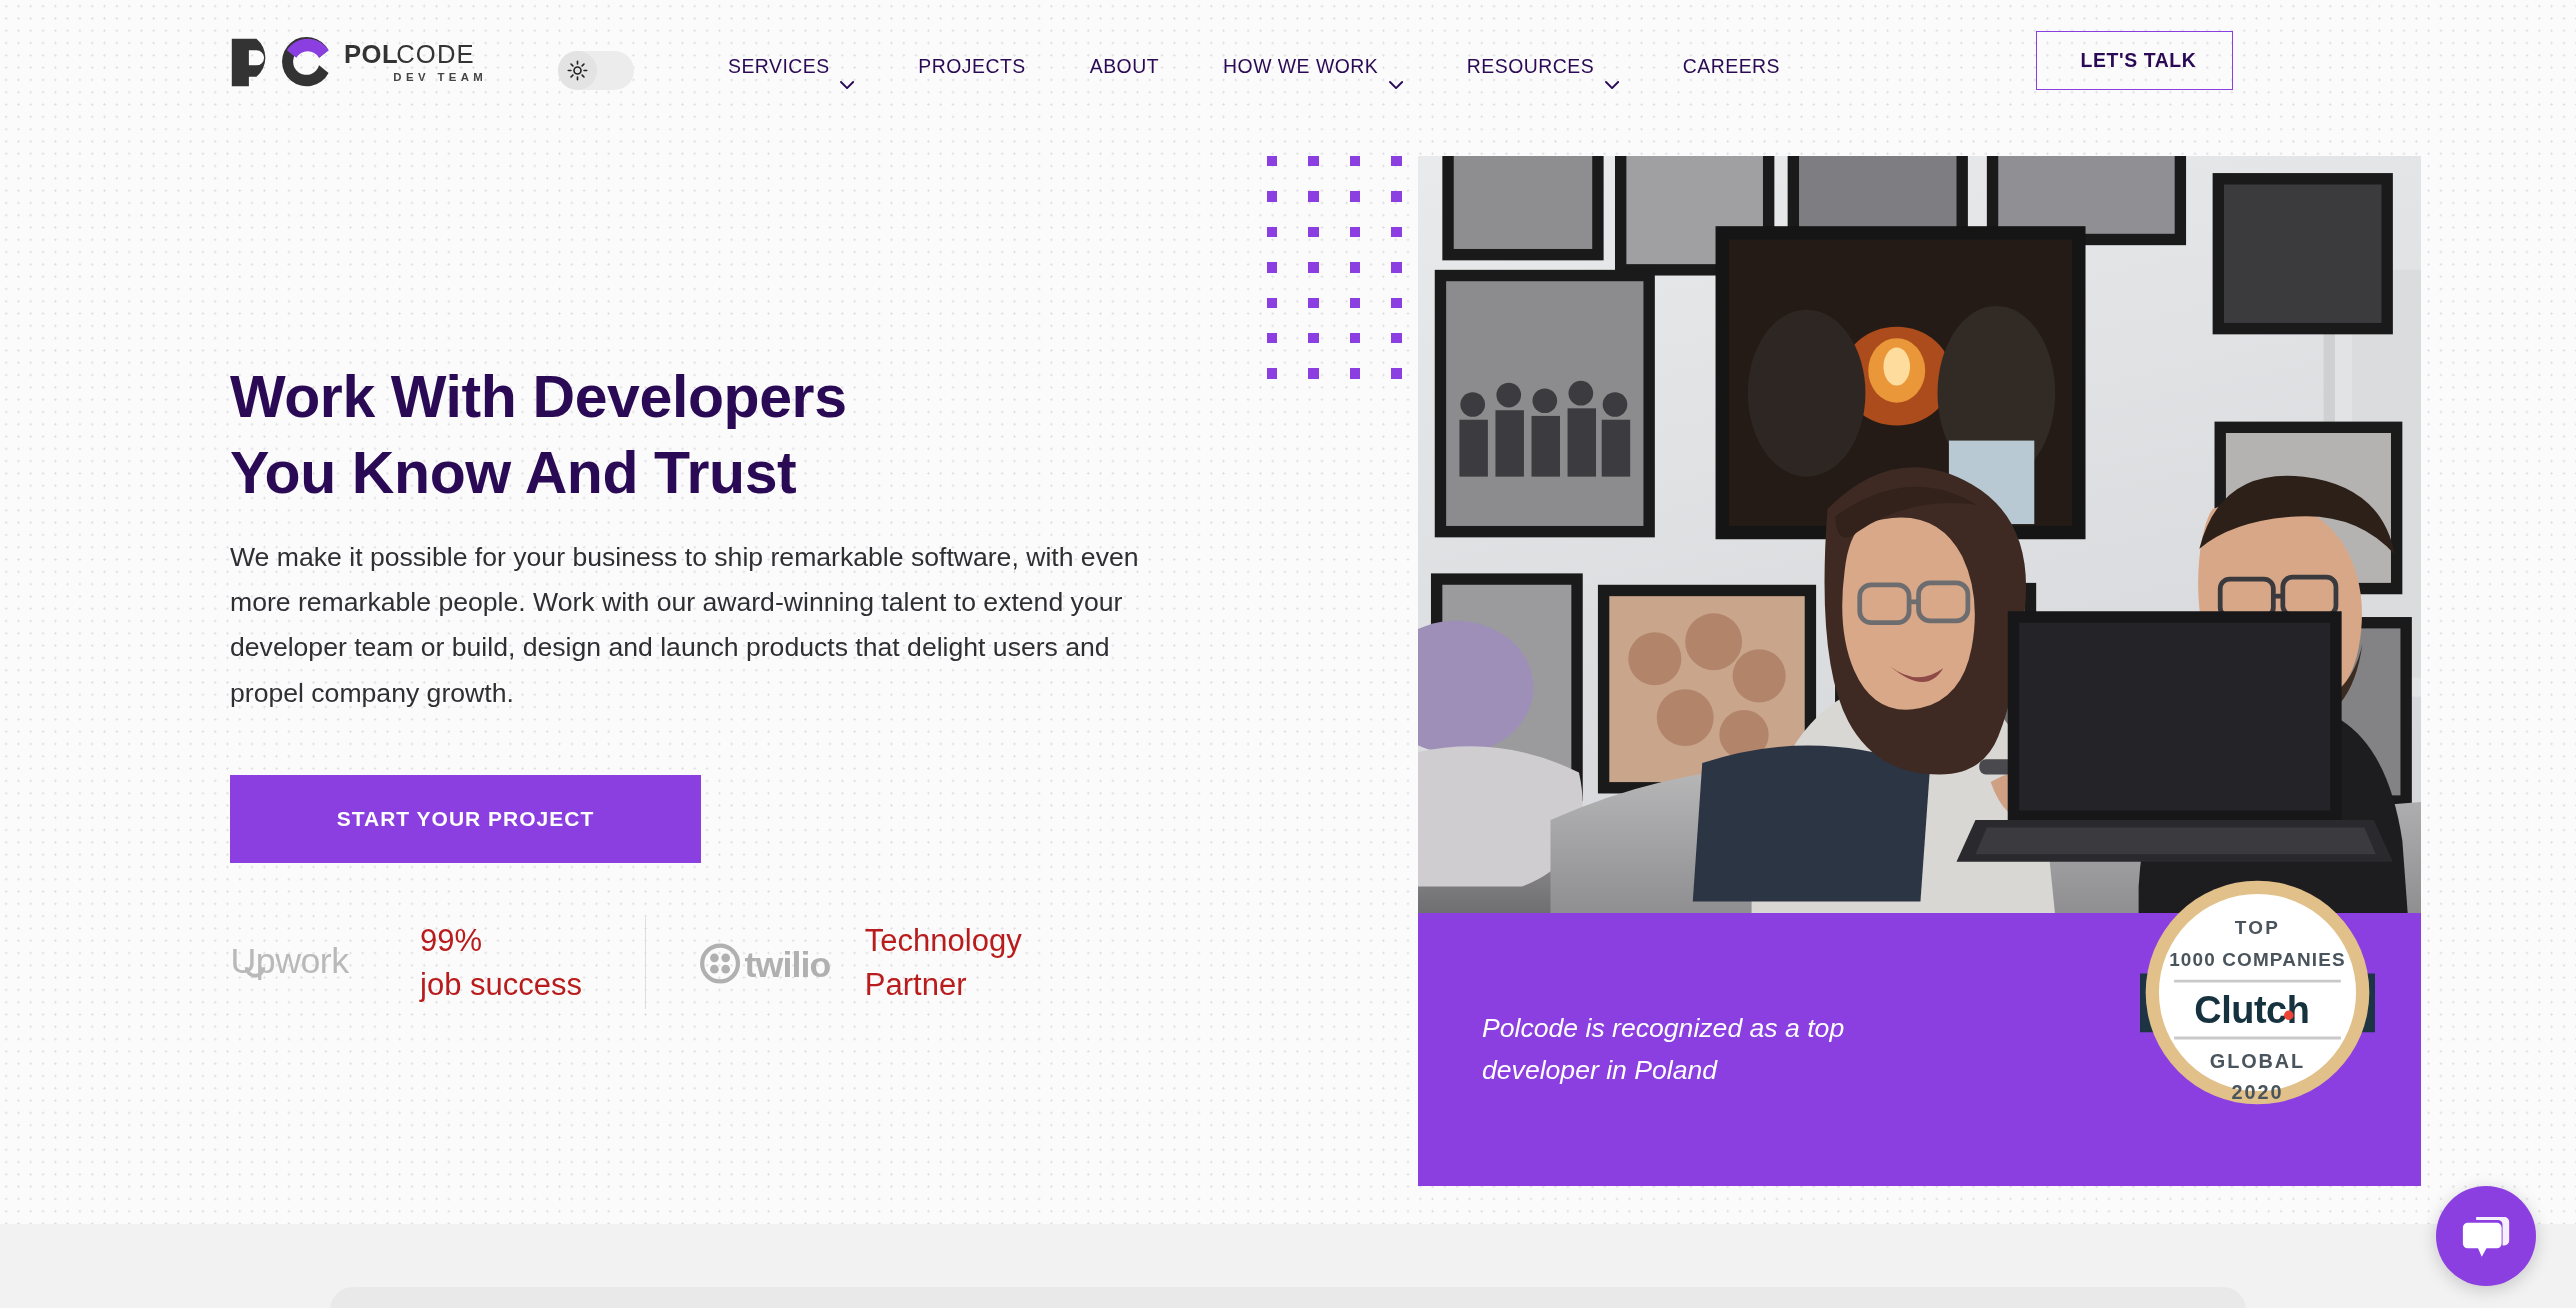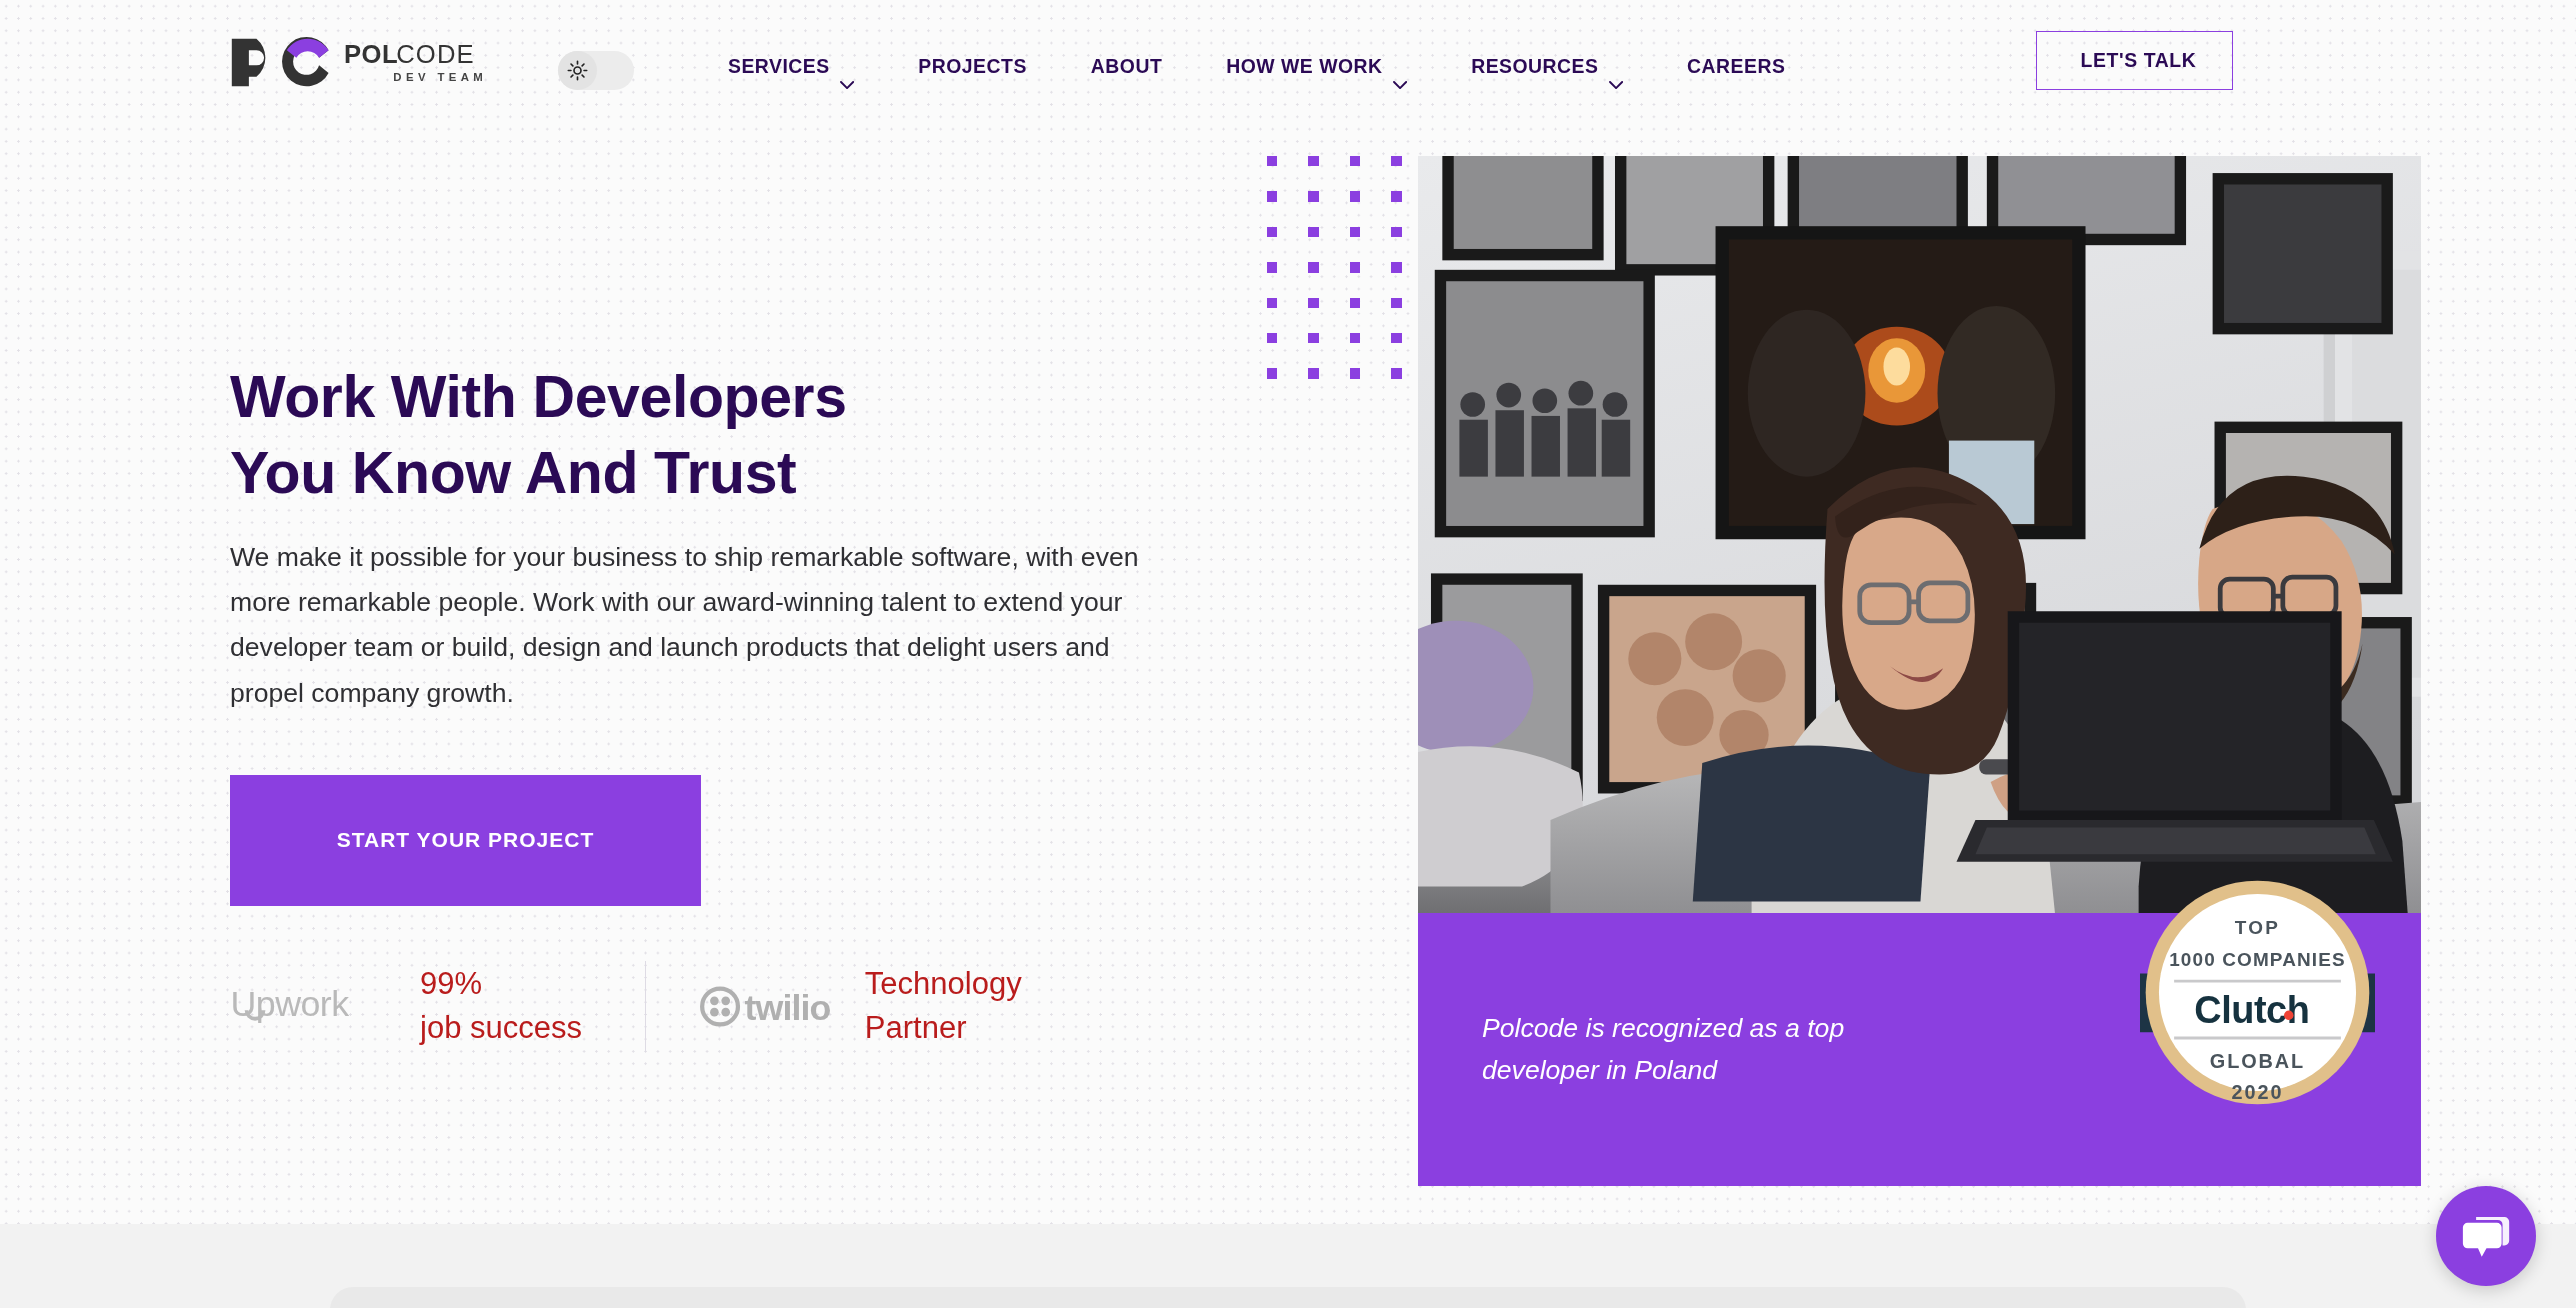--- a/index.html
+++ b/index.html
@@ -85,21 +85,21 @@
     align-items: center;
     gap: 0px;
   }
   .nav-item {
     display: flex;
     align-items: center;
     gap: 10.4px;
     padding: 0 32px;
     color: #2b0a55;
     font-size: 19.4px;
-    font-weight: 700;
+    font-weight: 400;
     letter-spacing: 0.5px;
     cursor: pointer;
     white-space: nowrap;
     height: 38px;
     line-height: 38px;
   }
   .nav-item:first-child { padding-left: 0; }
   .chev {
     width: 14.2px; height: 8.5px;
     display: inline-block;
@@ -148,21 +148,21 @@
     color: #2f2f33;
     font-size: 26.6px;
     line-height: 1.70;
     width: 925px;
     font-weight: 400;
   }
 
   .start-btn {
     margin-top: 59px;
     width: 471px;
-    height: 131px;
+    height: 88px;
     background: #8b3fe0;
     border: none;
     color: #ffffff;
     font-size: 21px;
     font-weight: 700;
     letter-spacing: 1px;
     cursor: pointer;
     display: flex;
     align-items: center;
     justify-content: center;

